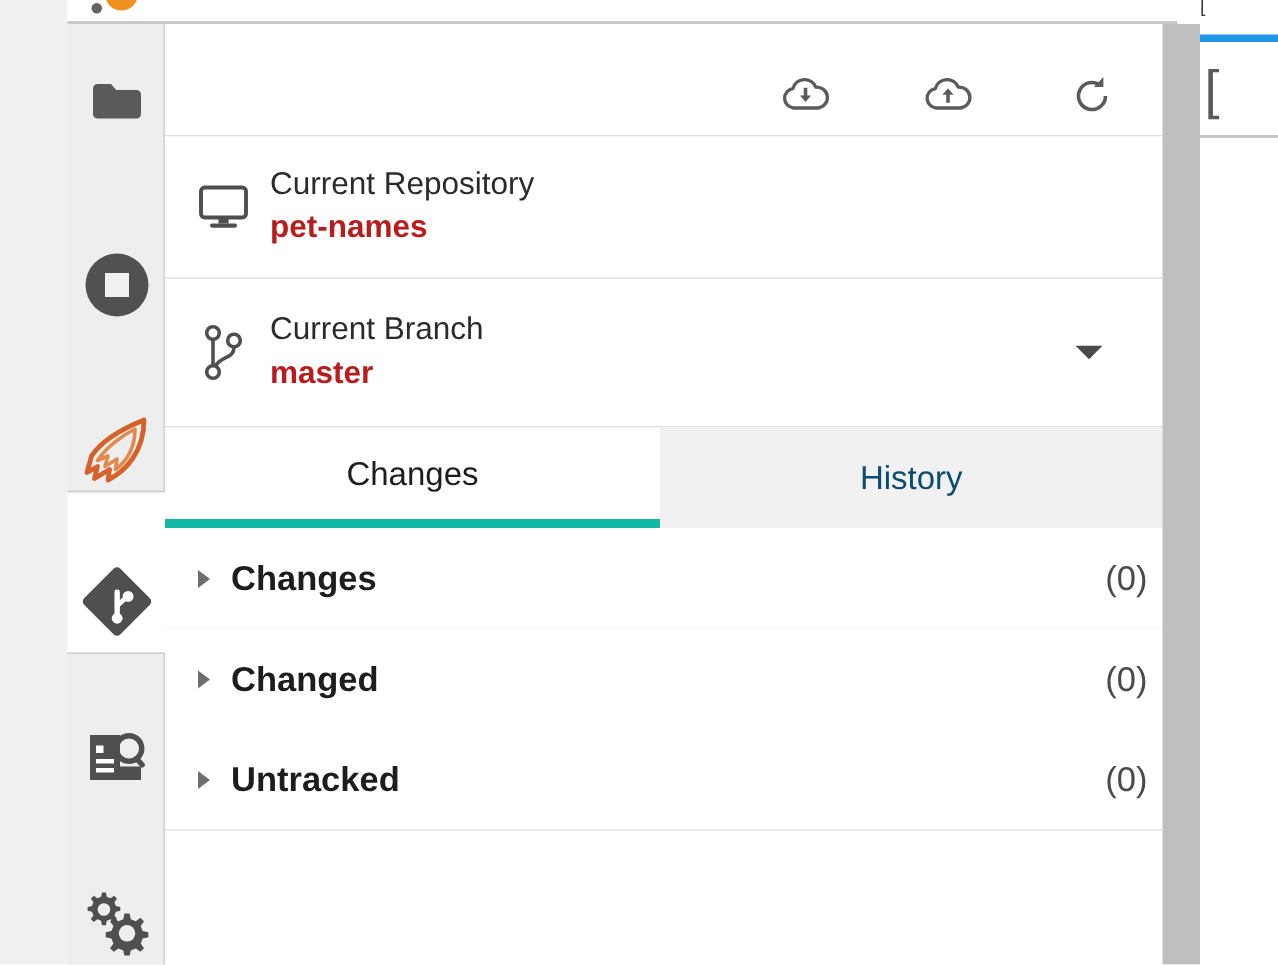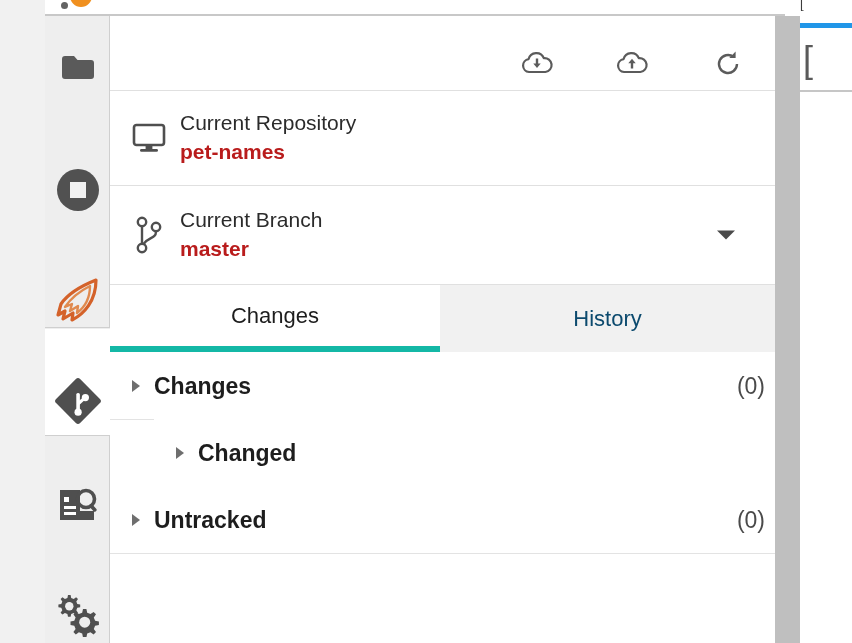--- a/index.html
+++ b/index.html
@@ -229,21 +229,21 @@
   .section-row {
     position: absolute;
     left: 0;
     width: 665px;
     height: 67px;
     background: #ffffff;
     border-bottom: 1px solid #e3e3e3;
     cursor: pointer;
   }
   #section-staged    { top: 336px; }
-  #section-changed   { top: 403px; margin-left: 44px; }
+  #section-changed   { top: 403px; }
   #section-untracked { top: 470px; }
 
   .section-caret {
     position: absolute;
     left: 22px;
     top: 50%;
     transform: translateY(-50%);
     width: 0; height: 0;
     border-top: 6px solid transparent;
     border-bottom: 6px solid transparent;

